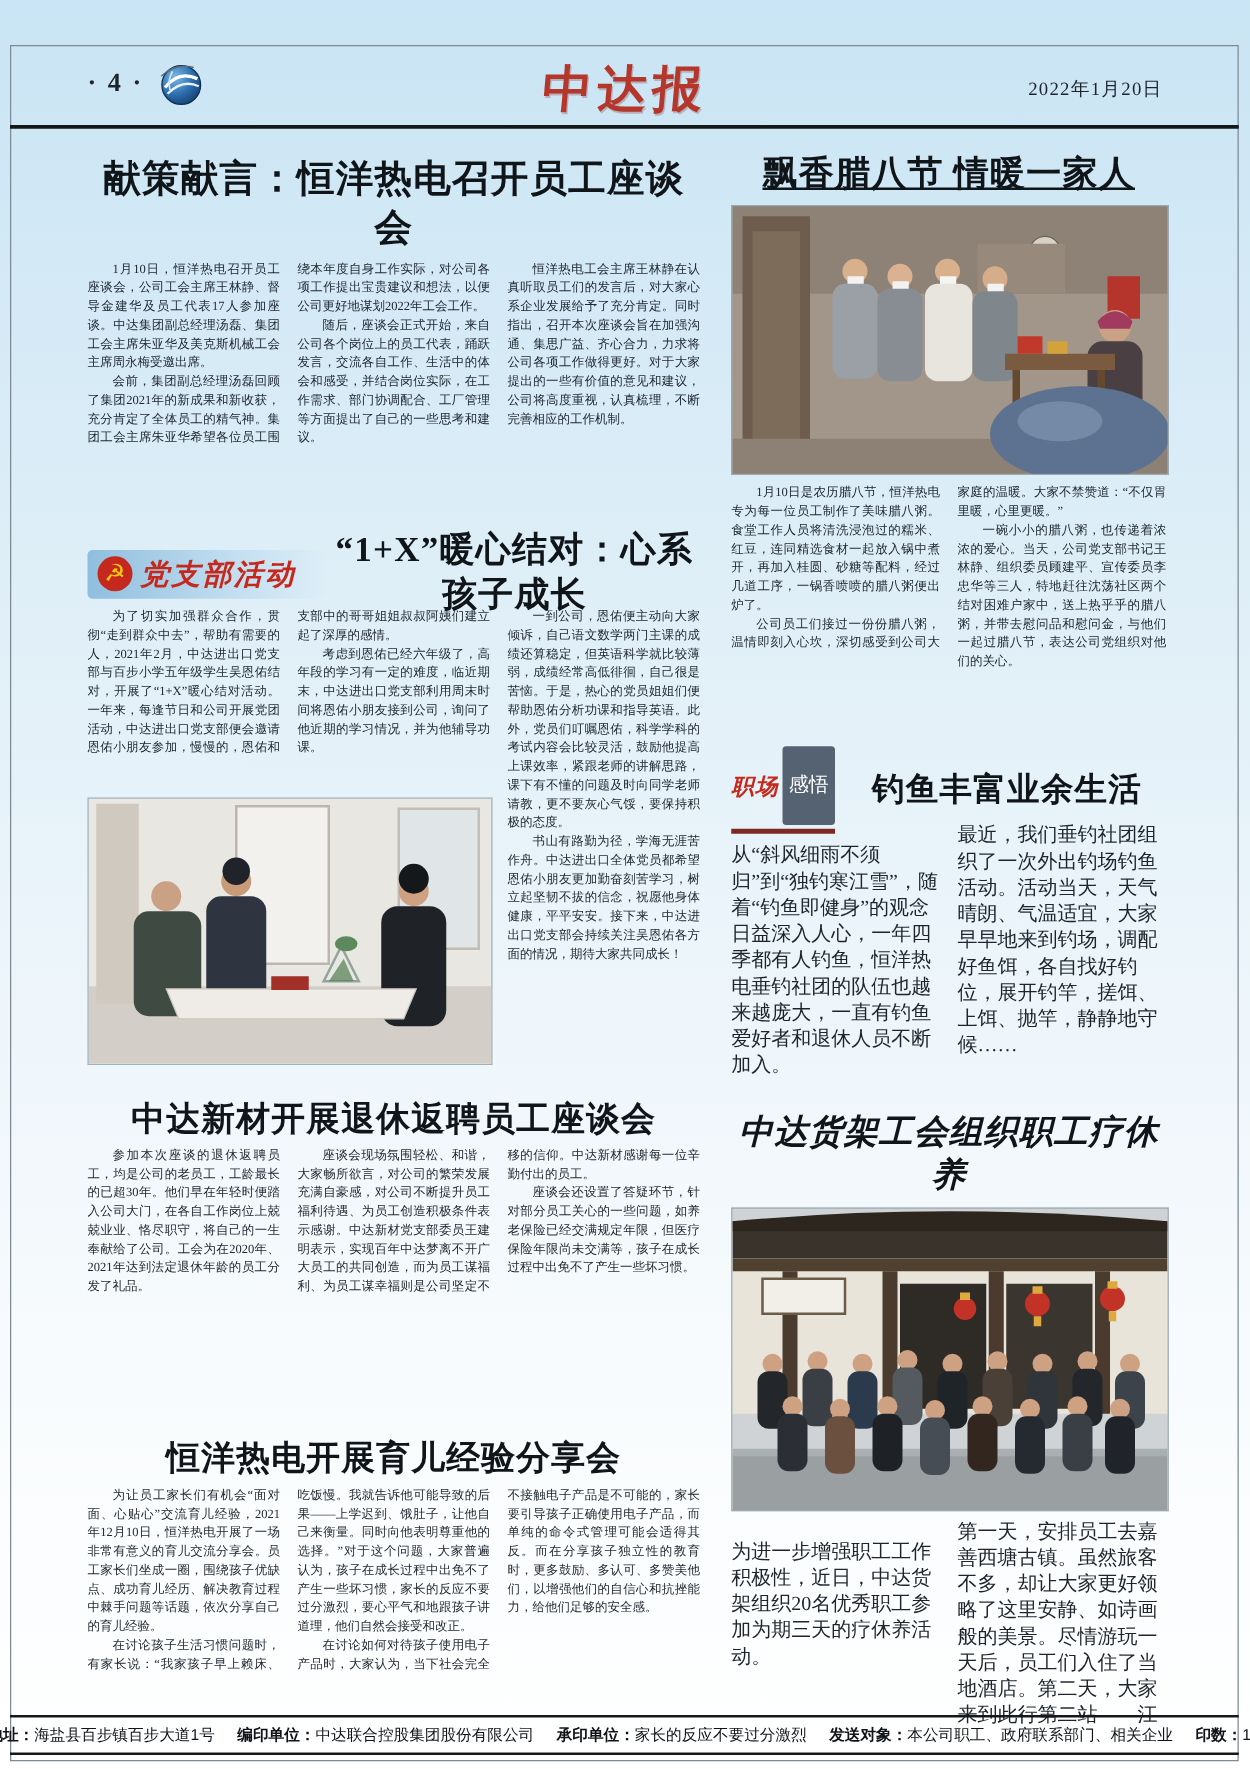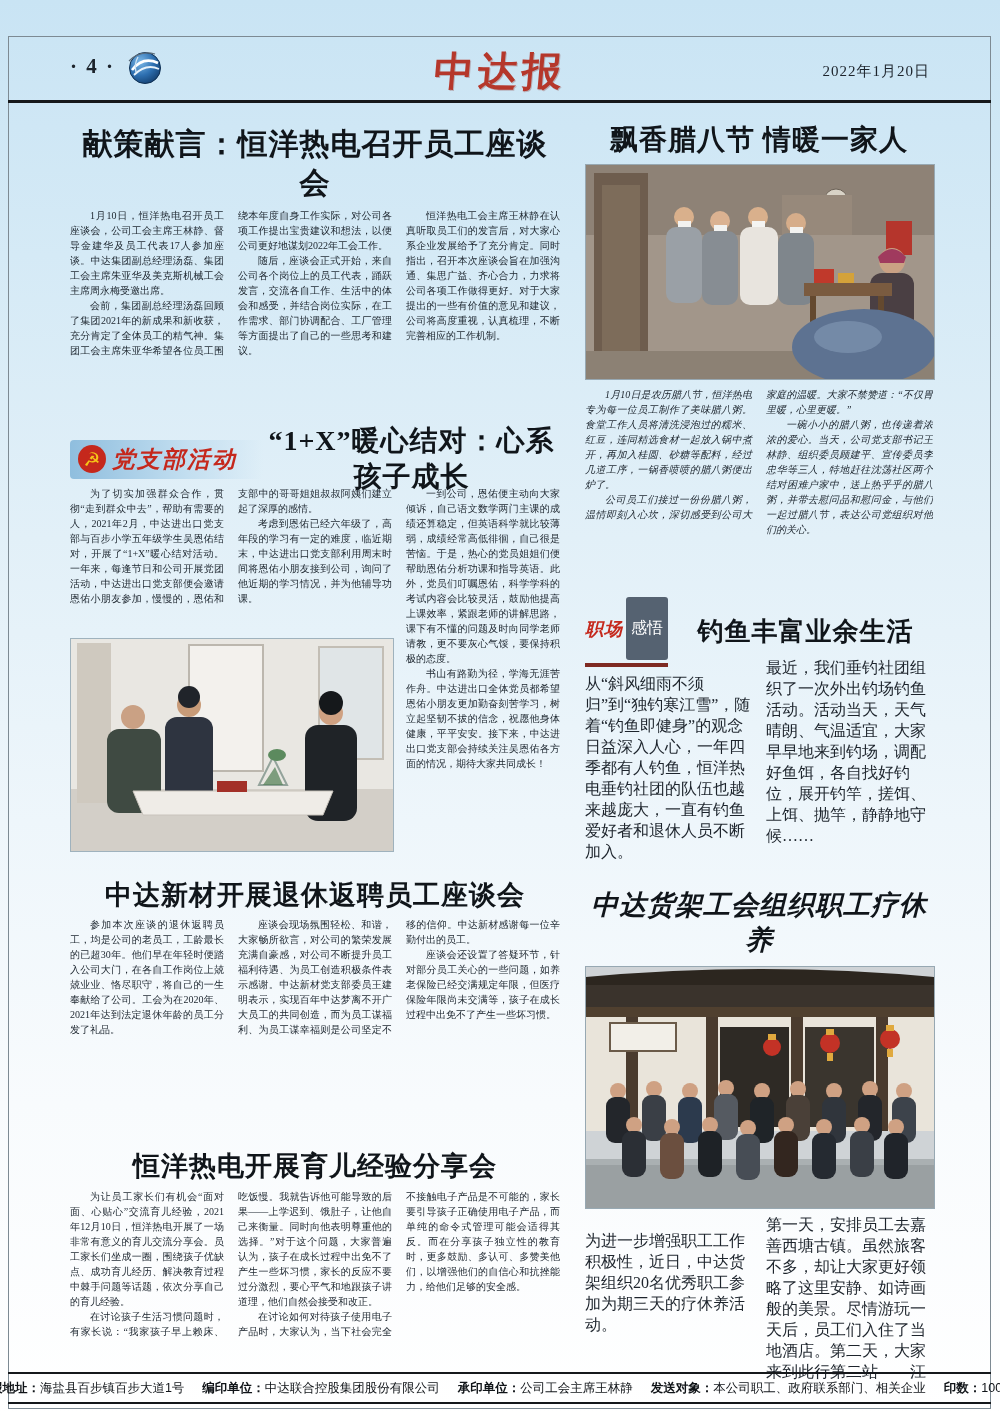--- a/index.html
+++ b/index.html
@@ -15,24 +15,24 @@
   .issuedate{position:absolute;right:70px;top:62px;font-size:15px;letter-spacing:1px;}
   .hrule{position:absolute;left:8px;right:9px;top:100px;height:3px;background:#15181b;}
   
   .colL{position:absolute;left:70px;top:112px;width:490px;}
   .colR{position:absolute;left:585px;top:112px;width:348px;}
   .art-title{font-weight:bold;color:#10151a;text-align:center;letter-spacing:1px;line-height:1.3;}
   .t30{font-size:30px;margin:12px 0 0 0;}
   .t28{font-size:28px;margin:0;}
   .t27{font-size:27px;margin:26px 0 0 0;}
   .t27b{font-size:27px;margin:16px 0 0 0;}
-  .t28r{font-size:28px;margin:10px 0 0 0;}
+  .t28r{font-size:28px;margin:10px 0 0 0;text-decoration:underline;}
   .t26r{font-size:26px;margin:0;}
   .body3{margin-top:6px;height:218px;column-count:3;column-gap:14px;overflow:hidden;}
-  .body2{margin-top:7px;height:212px;column-count:2;column-gap:14px;overflow:hidden;font-style:italic;}
+  .body2{margin-top:7px;height:212px;column-count:2;column-gap:14px;overflow:hidden;}
   .body3 p,.body2 p,.txt2 p,.side p{font-size:10px;line-height:1.5;text-align:justify;text-indent:2em;margin:0;color:#212a33;}
   
   .sec-head{display:flex;align-items:center;height:46px;margin-top:10px;}
   .p-badge{display:flex;align-items:center;gap:6px;padding:4px 26px 4px 8px;border-radius:4px;
     background:linear-gradient(90deg,#8fbede 0%,#c2def0 60%,rgba(214,234,246,0) 100%);}
   .p-emblem{width:28px;height:28px;border-radius:50%;background:#c5281c;color:#f5c518;
     display:flex;align-items:center;justify-content:center;font-size:19px;font-family:"DejaVu Sans",sans-serif;}
   .p-badge-label{color:#c5281c;font-weight:bold;font-style:italic;font-size:23px;letter-spacing:2px;}
   .jiedui-wrap{display:flex;gap:14px;height:366px;margin-top:4px;}
   .jiedui-left{width:322px;}
@@ -263,17 +263,17 @@
     <div class="bodyG">
       <p>为进一步增强职工工作积极性，近日，中达货架组织20名优秀职工参加为期三天的疗休养活动。</p>
       <p>第一天，安排员工去嘉善西塘古镇。虽然旅客不多，却让大家更好领略了这里安静、如诗画般的美景。尽情游玩一天后，员工们入住了当地酒店。第二天，大家来到此行第二站——江南六大古镇之首的乌镇。景区人文气息浓郁，特别是木心美术馆、茅盾故居、文昌阁等著名景点，让员工深深感受到当地浓厚的文化底蕴。当晚，大家还结伴步行和领略了乌镇夜景，心情舒畅。第三天前往本次疗休养最后一站乌镇陈庄村，参观当地新农村建设。幽静的小道、精制的别墅，我们无不感叹新农村建设之好，自豪于国家的繁荣昌盛。</p>
 
     </div>
   </div>
 
   <div class="footer">
     <span class="f-seg"><b>本报地址：</b><span>海盐县百步镇百步大道1号</span></span>
     <span class="f-seg"><b>编印单位：</b><span>中达联合控股集团股份有限公司</span></span>
-    <span class="f-seg"><b>承印单位：</b><span>公司工会主席王林静</span></span>
+    <span class="f-seg"><b>承印单位：</b><span>家长的反应不要过分激烈</span></span>
     <span class="f-seg"><b>发送对象：</b><span>本公司职工、政府联系部门、相关企业</span></span>
     <span class="f-seg"><b>印数：</b><span>1000份</span></span>
   </div>
 </div>
 
 </body></html>

